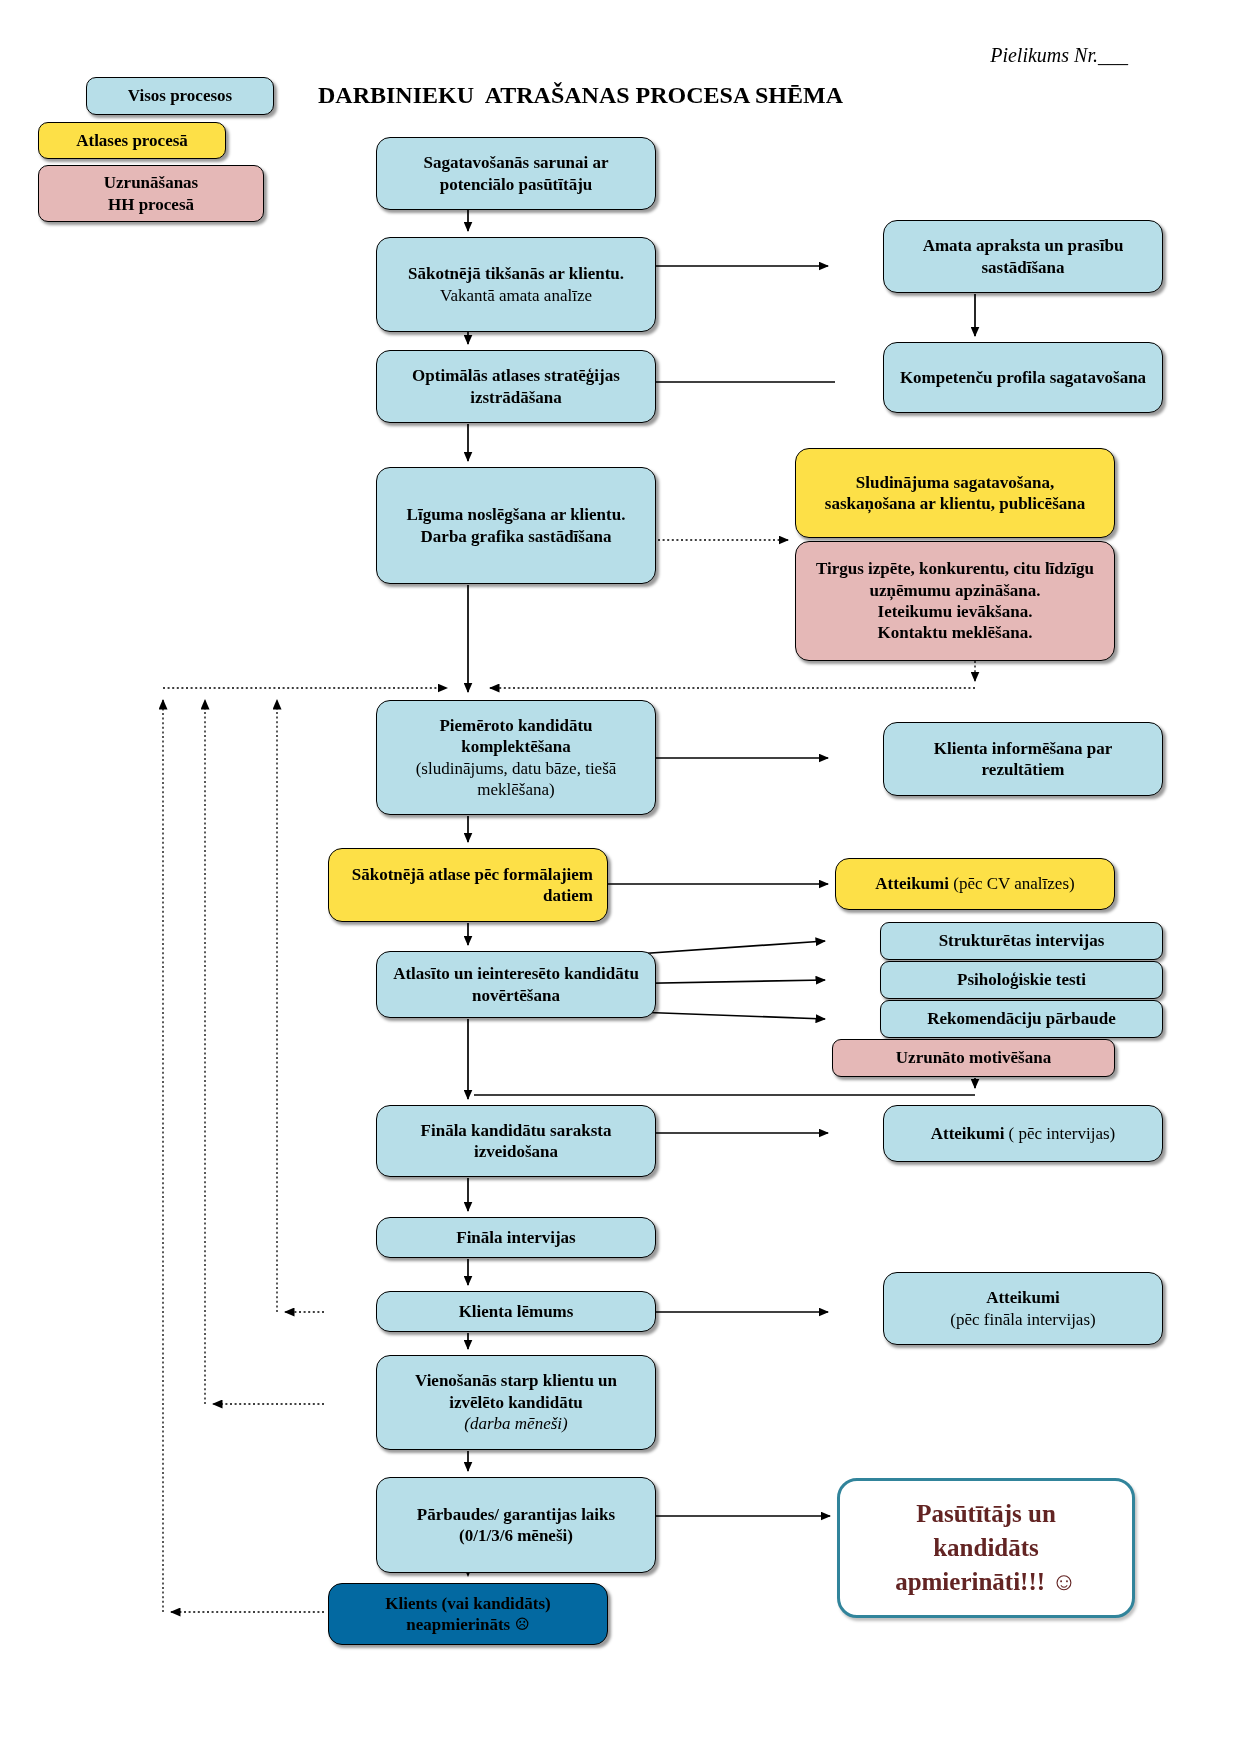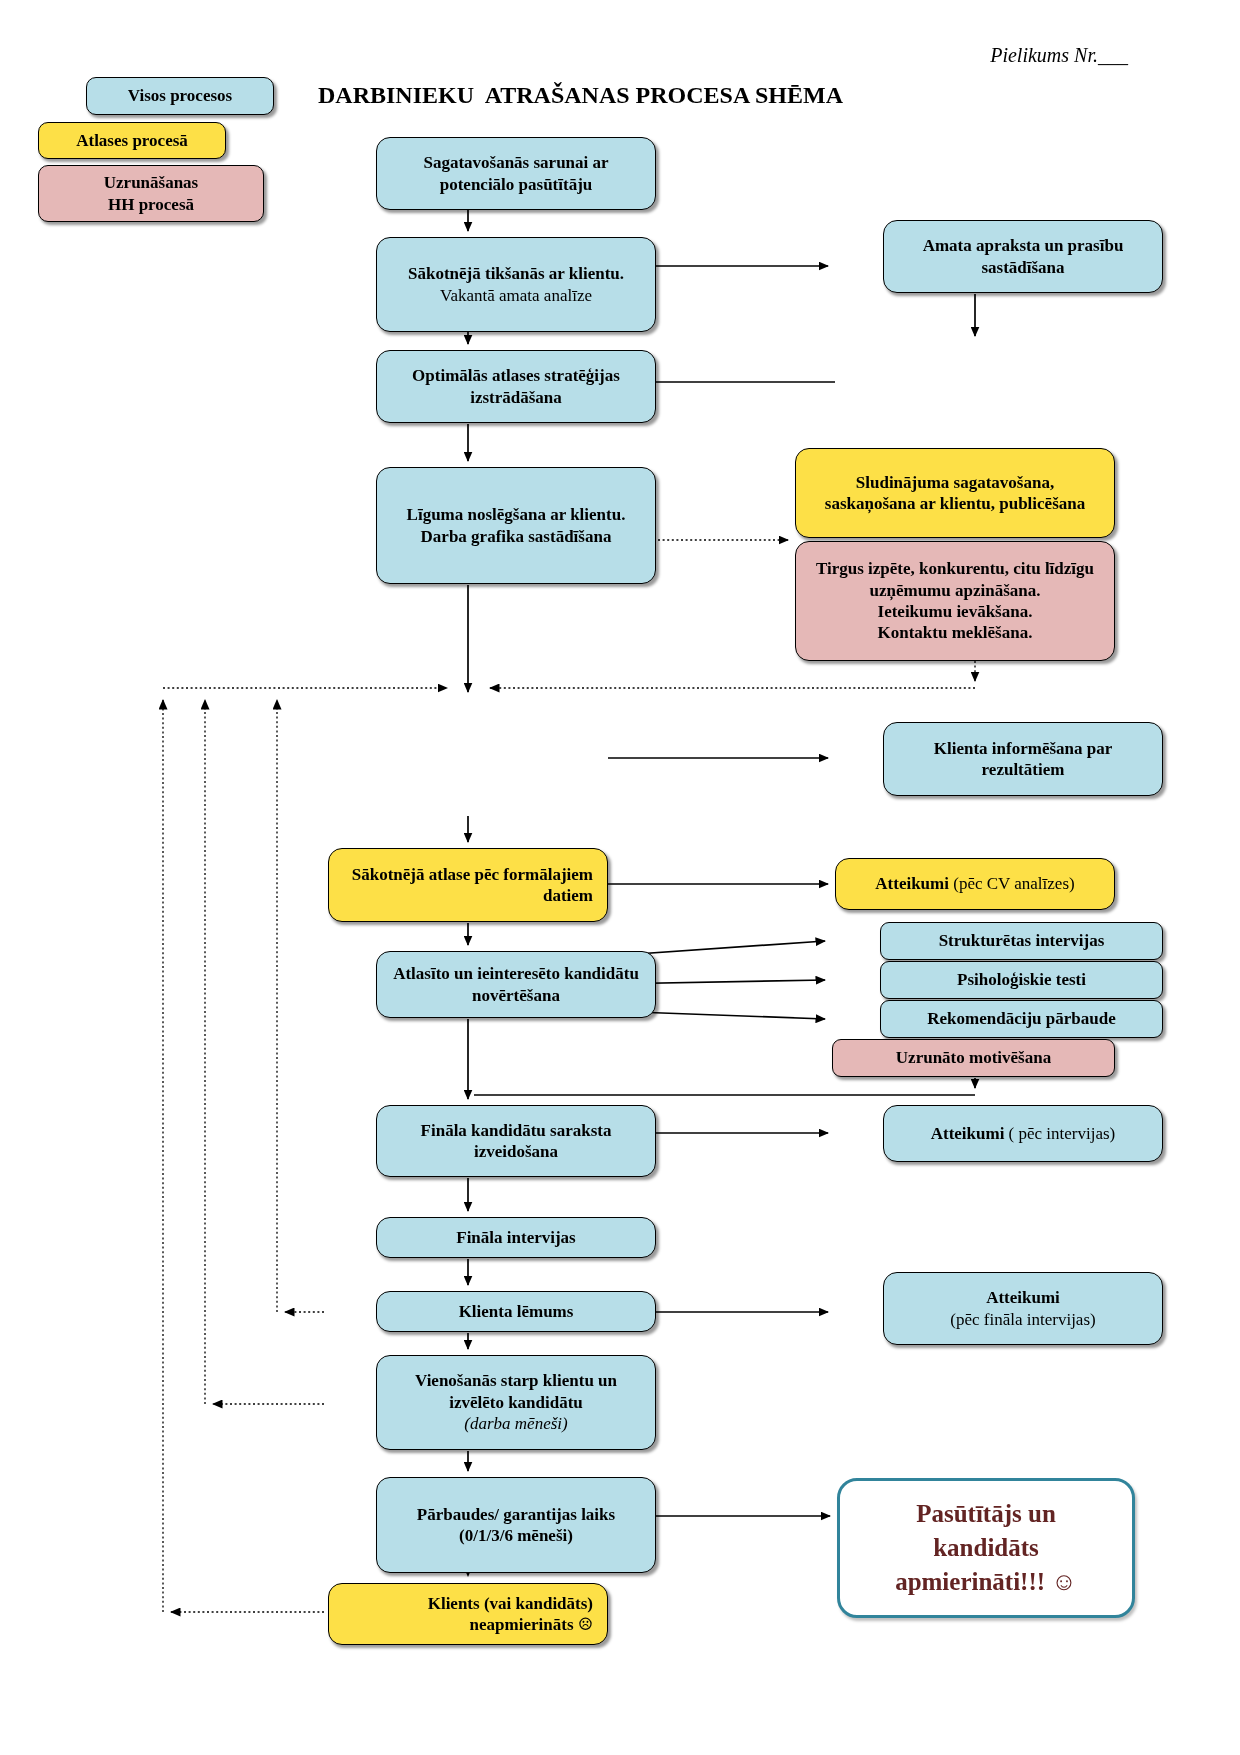--- a/index.html
+++ b/index.html
@@ -5,21 +5,21 @@
   html,body{margin:0;padding:0;background:#fff;}
   #canvas{position:relative;width:1240px;height:1755px;background:#ffffff;overflow:hidden;
           font-family:"Liberation Serif","DejaVu Serif",serif;}
   #arrows{position:absolute;left:0;top:0;width:1240px;height:1755px;}
   .box{position:absolute;border:1.6px solid #000;border-radius:14px;display:flex;flex-direction:column;
        align-items:center;justify-content:center;text-align:center;font-weight:bold;font-size:17px;
        line-height:1.26;box-shadow:2.5px 3px 3px rgba(0,0,0,0.40);padding:4px 14px;box-sizing:border-box;color:#000;}
   .blue{background:#b7dee8;margin-left:48px;}
   .green{background:#fde047;}
   .pink{background:#e5b8b7;}
-  .gray{background:#fde047;align-items:flex-end;}
+  .gray{background:#0369a1;}
   .sm{border-radius:9px;padding:2px 8px;}
   .reg{font-weight:normal;}
   .ital{font-weight:normal;font-style:italic;}
   .ln{display:block;}
   .final{background:#ffffff;border:3.5px solid #31849b;border-radius:20px;color:#632423;font-size:25px;
          line-height:1.35;box-shadow:2px 3px 3px rgba(0,0,0,0.25);}
   #title{position:absolute;left:318px;top:82px;font-size:24px;font-weight:bold;white-space:pre;color:#000;}
   #annotation{position:absolute;top:44px;right:112px;font-size:20px;font-style:italic;color:#000;}
 </style>
 </head>
@@ -91,20 +91,24 @@
     <span class="ln reg">Vakantā amata analīze</span>
   </div>
 
   <div class="box blue" style="left:328px;top:350px;width:280px;height:73px;">Optimālās atlases stratēģijas izstrādāšana</div>
 
   <div class="box blue" style="left:328px;top:467px;width:280px;height:117px;">
     <span class="ln">Līguma noslēgšana ar klientu.</span>
     <span class="ln">Darba grafika sastādīšana</span>
   </div>
 
+  <div class="box blue" style="left:328px;top:700px;width:280px;height:115px;">
+    <span class="ln">Piemēroto kandidātu komplektēšana</span>
+    <span class="ln reg">(sludinājums, datu bāze, tiešā meklēšana)</span>
+  </div>
 
   <div class="box green" style="left:328px;top:848px;width:280px;height:74px;text-align:right;">Sākotnējā atlase pēc formālajiem datiem</div>
 
   <div class="box blue" style="left:328px;top:951px;width:280px;height:67px;">Atlasīto un ieinteresēto kandidātu novērtēšana</div>
 
   <div class="box blue" style="left:328px;top:1105px;width:280px;height:72px;">Fināla kandidātu saraksta izveidošana</div>
 
   <div class="box blue" style="left:328px;top:1217px;width:280px;height:41px;">Fināla intervijas</div>
 
   <div class="box blue" style="left:328px;top:1291px;width:280px;height:41px;">Klienta lēmums</div>
@@ -119,20 +123,21 @@
     <span class="ln">(0/1/3/6 mēneši)</span>
   </div>
 
   <div class="box gray" style="left:328px;top:1583px;width:280px;height:62px;">
     <span class="ln">Klients (vai kandidāts)</span>
     <span class="ln"><span>neapmierināts</span> <span>☹</span></span>
   </div>
 
   <div class="box blue" style="left:835px;top:220px;width:280px;height:73px;">Amata apraksta un prasību sastādīšana</div>
 
+  <div class="box blue" style="left:835px;top:342px;width:280px;height:71px;">Kompetenču profila sagatavošana</div>
 
   <div class="box green" style="left:795px;top:448px;width:320px;height:90px;">Sludinājuma sagatavošana, saskaņošana ar klientu, publicēšana</div>
 
   <div class="box pink" style="left:795px;top:541px;width:320px;height:120px;">
     <span class="ln">Tirgus izpēte, konkurentu, citu līdzīgu uzņēmumu apzināšana.</span>
     <span class="ln">Ieteikumu ievākšana.</span>
     <span class="ln">Kontaktu meklēšana.</span>
   </div>
 
   <div class="box blue" style="left:835px;top:722px;width:280px;height:74px;">Klienta informēšana par rezultātiem</div>

